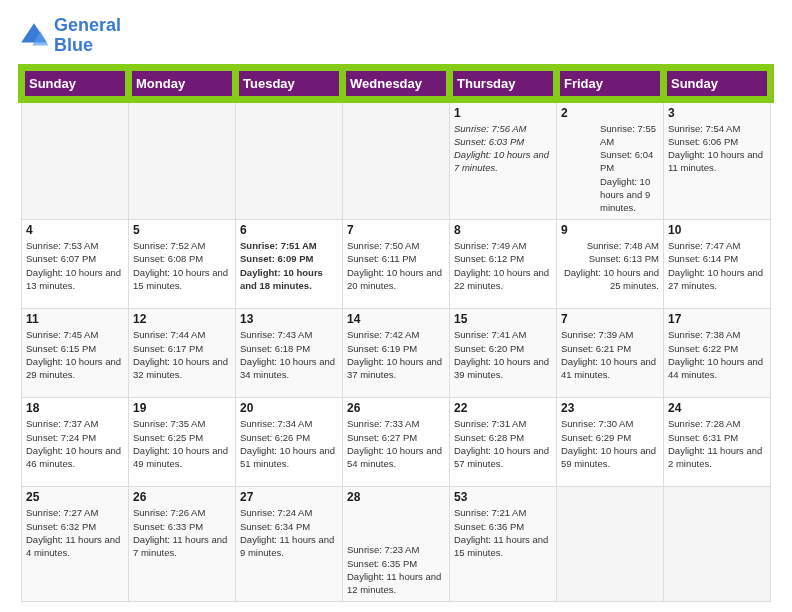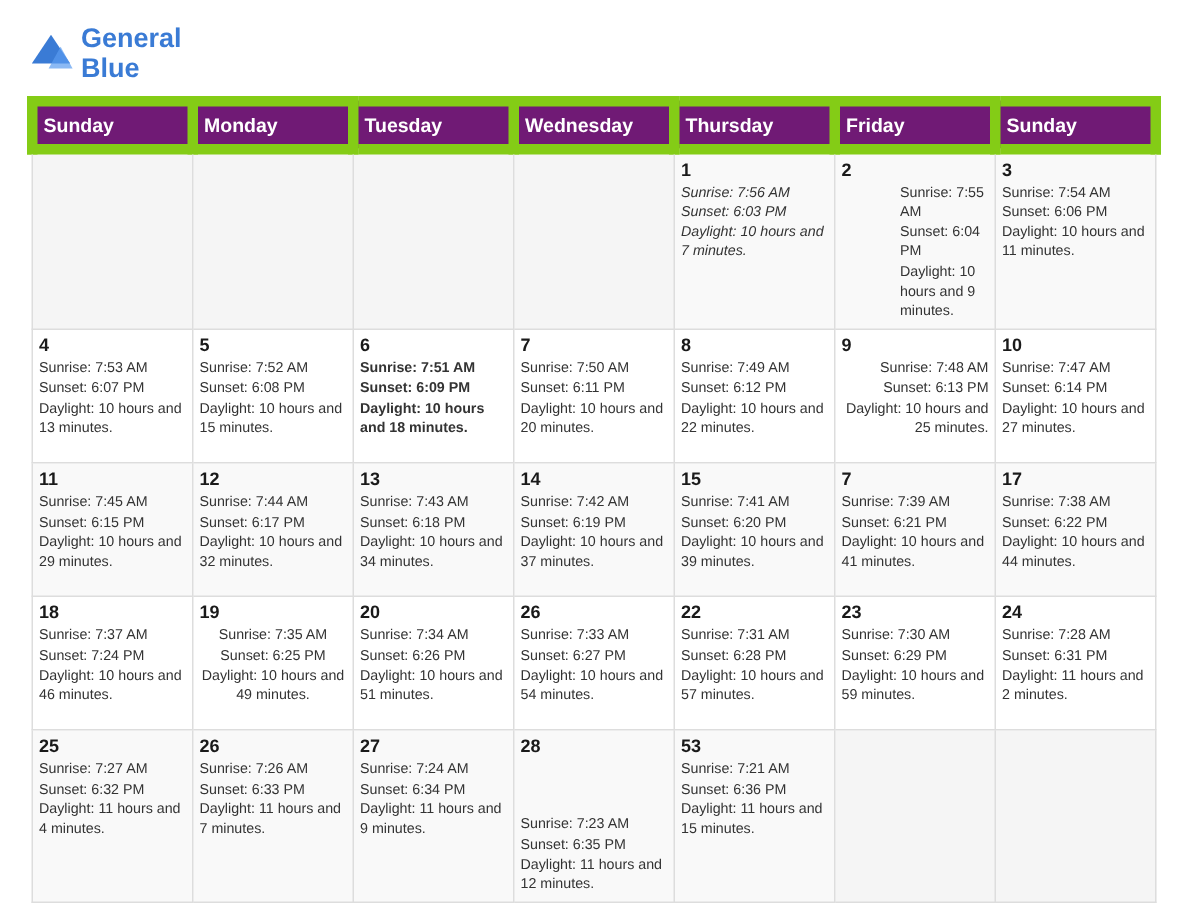--- a/index.html
+++ b/index.html
@@ -248,21 +248,21 @@
         </tr>
         <tr>
           <td>
             <span class="day-num">18</span>
             <div class="day-info" style="white-space: pre-line;">Sunrise: 7:37 AM
 Sunset: 7:24 PM
 Daylight: 10 hours and 46 minutes.</div>
           </td>
           <td>
             <span class="day-num">19</span>
-            <div class="day-info" style="white-space: pre-line; text-align: center;">Sunrise: 7:35 AM
+            <div class="day-info" style="white-space: pre-line;">Sunrise: 7:35 AM
 Sunset: 6:25 PM
 Daylight: 10 hours and 49 minutes.</div>
           </td>
           <td>
             <span class="day-num">20</span>
             <div class="day-info" style="white-space: pre-line;">Sunrise: 7:34 AM
 Sunset: 6:26 PM
 Daylight: 10 hours and 51 minutes.</div>
           </td>
           <td>

